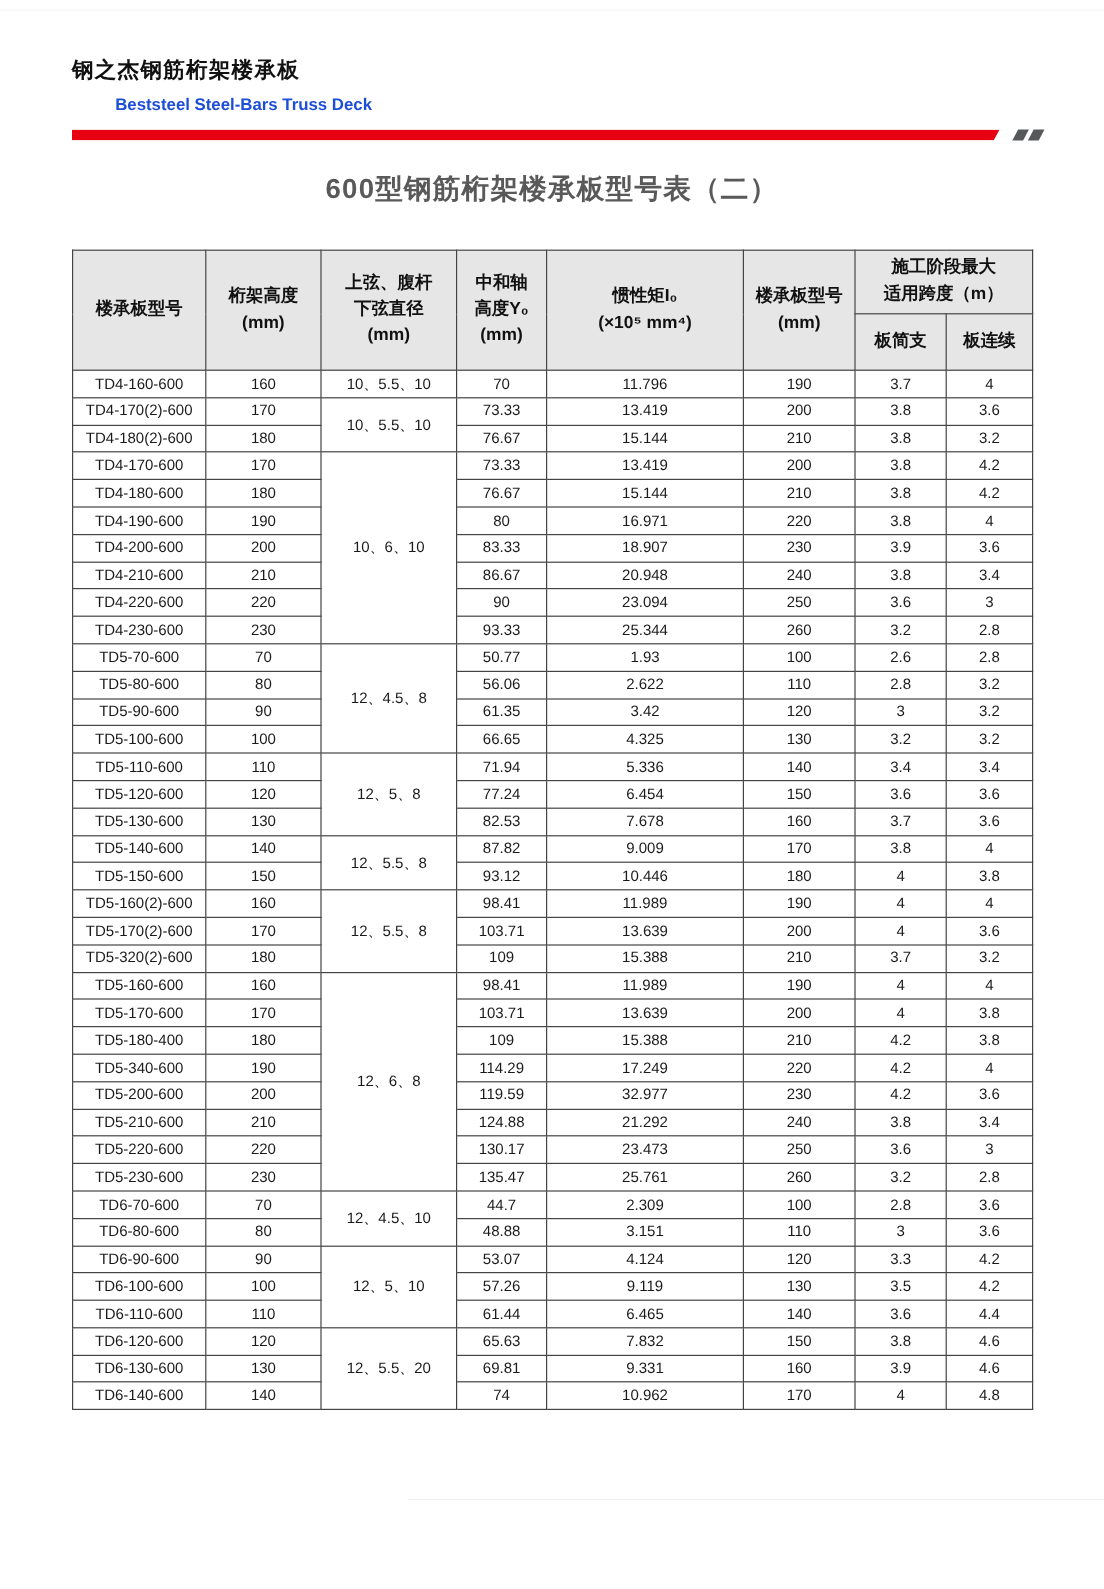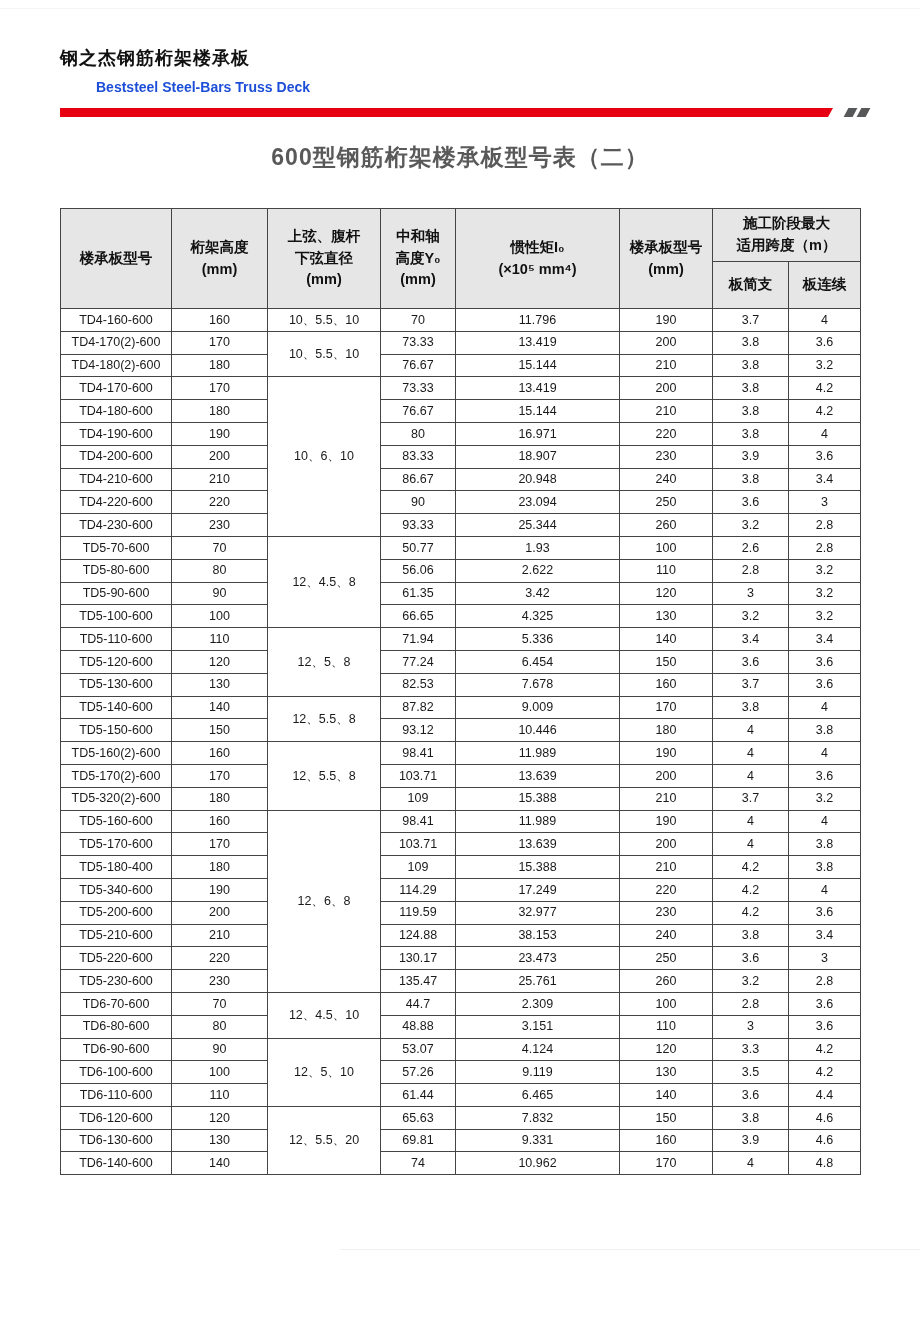--- a/index.html
+++ b/index.html
@@ -347,21 +347,21 @@
           <td>119.59</td>
           <td>32.977</td>
           <td>230</td>
           <td>4.2</td>
           <td>3.6</td>
         </tr>
         <tr>
           <td>TD5-210-600</td>
           <td>210</td>
           <td>124.88</td>
-          <td>38.153</td>
+          <td>21.292</td>
           <td>240</td>
           <td>3.8</td>
           <td>3.4</td>
         </tr>
         <tr>
           <td>TD5-220-600</td>
           <td>220</td>
           <td>130.17</td>
           <td>23.473</td>
           <td>250</td>

